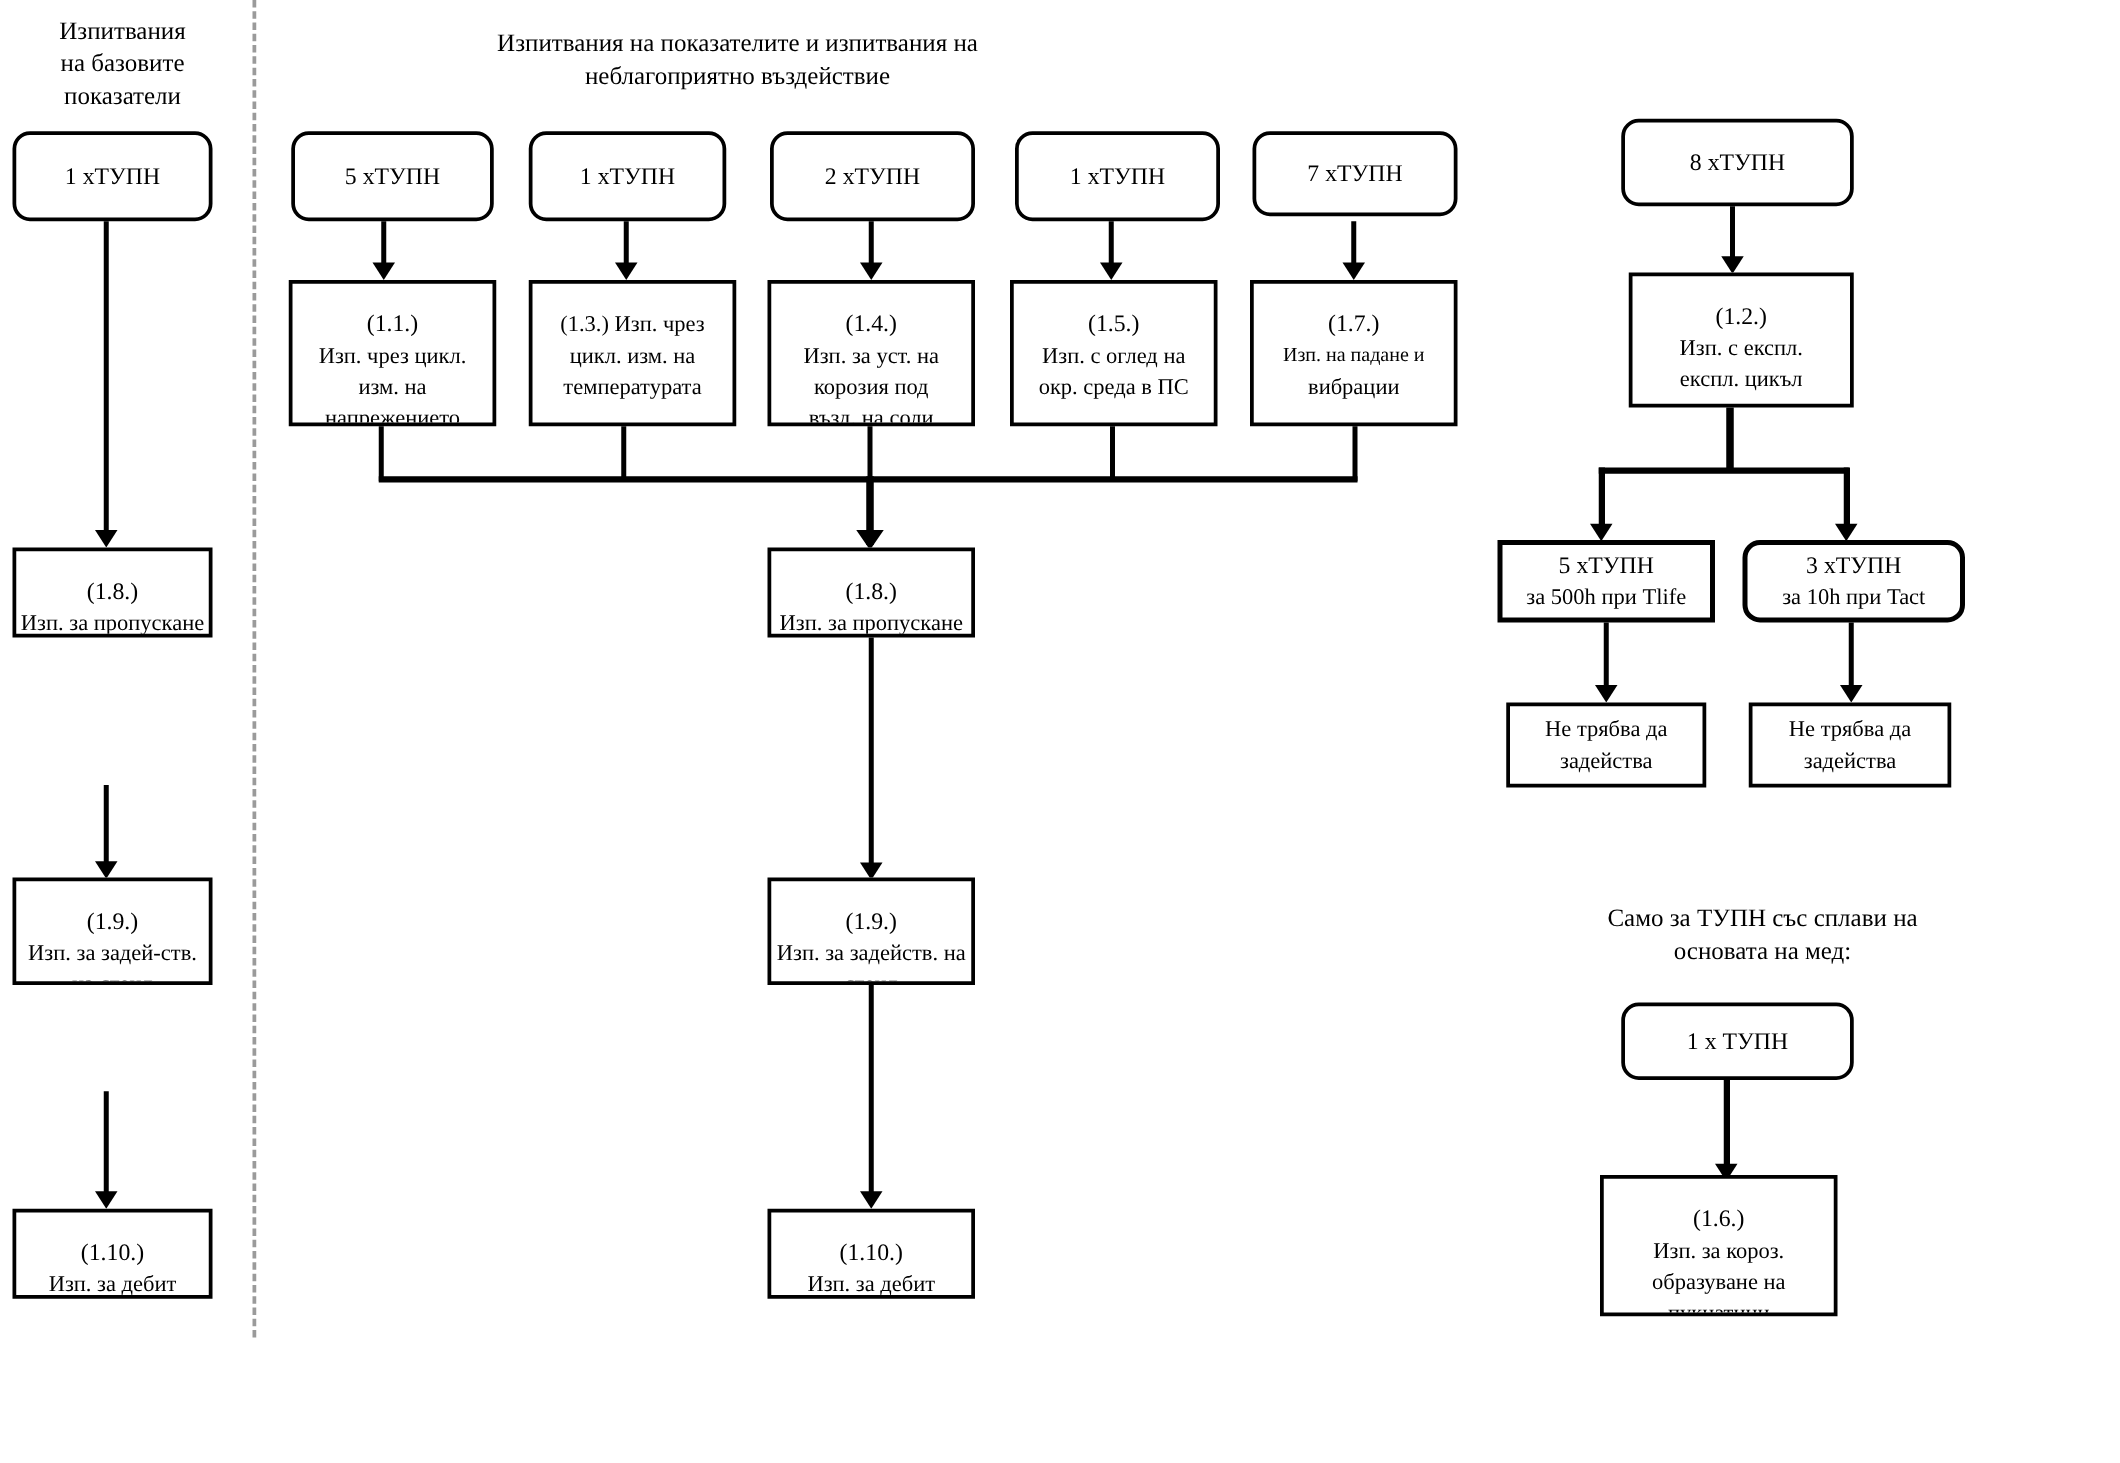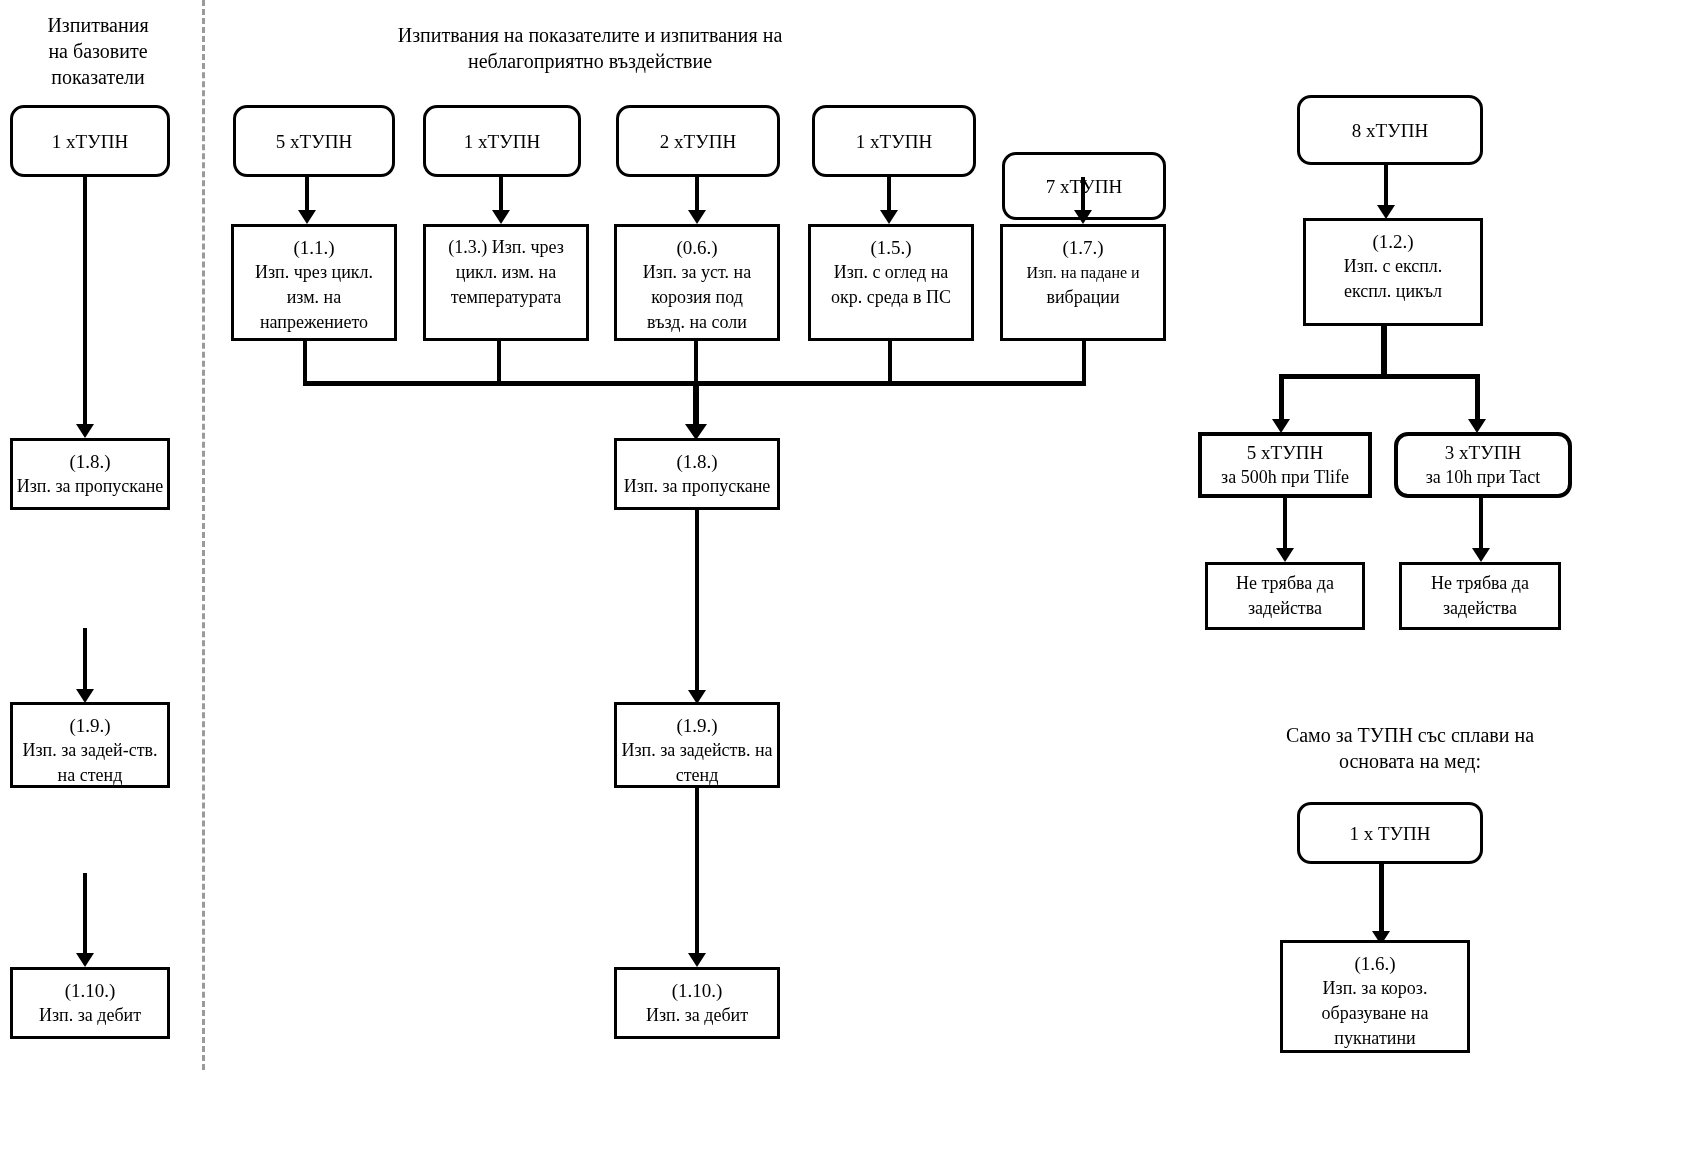--- a/index.html
+++ b/index.html
@@ -30,21 +30,21 @@
     background: #ffffff;
     border: 3px solid #000000;
     display: flex;
     flex-direction: column;
     align-items: center;
     justify-content: flex-start;
     text-align: center;
     font-size: 19px;
     line-height: 25px;
     overflow: hidden;
-    padding-top: 8px;
+    padding-top: 20px;
   }
   .box.rounded {
     border-radius: 14px;
   }
   .box.center-v {
     justify-content: center;
     padding-top: 0;
   }
   .box .ln {
     display: block;
@@ -137,41 +137,41 @@
   </div>
   <div class="vline" style="left:695px; top:177px; height:38px;"></div>
   <div class="arrow" style="left:688px; top:210px;"></div>
 
   <div class="box rounded center-v" style="left:812px; top:105px; width:164px; height:72px;">
     <span class="ln">1 xТУПН</span>
   </div>
   <div class="vline" style="left:887px; top:177px; height:38px;"></div>
   <div class="arrow" style="left:880px; top:210px;"></div>
 
-  <div class="box rounded center-v" style="left:1002px; top:105px; width:164px; height:68px;margin-top:47px;">
+  <div class="box rounded center-v" style="left:1002px; top:105px; width:164px; height:68px;">
     <span class="ln">7 xТУПН</span>
   </div>
   <div class="vline" style="left:1081px; top:177px; height:38px;"></div>
   <div class="arrow" style="left:1074px; top:210px;"></div>
 
   <div class="box" style="left:231px; top:224px; width:166px; height:117px;">
     <span class="ln">(1.1.)</span>
     <span class="ln" style="font-size:18px;">Изп. чрез цикл.</span>
     <span class="ln" style="font-size:18px;">изм. на</span>
     <span class="ln" style="font-size:18px;">напрежението</span>
   </div>
 
   <div class="box" style="left:423px; top:224px; width:166px; height:117px;">
     <span class="ln" style="font-size:18px;">(1.3.) Изп. чрез</span>
     <span class="ln" style="font-size:18px;">цикл. изм. на</span>
     <span class="ln" style="font-size:18px;">температурата</span>
   </div>
 
   <div class="box" style="left:614px; top:224px; width:166px; height:117px;">
-    <span class="ln">(0.6.)</span>
+    <span class="ln">(1.4.)</span>
     <span class="ln" style="font-size:18px;">Изп. за уст. на</span>
     <span class="ln" style="font-size:18px;">корозия под</span>
     <span class="ln" style="font-size:18px;">възд. на соли</span>
   </div>
 
   <div class="box" style="left:808px; top:224px; width:166px; height:117px;">
     <span class="ln">(1.5.)</span>
     <span class="ln" style="font-size:18px;">Изп. с оглед на</span>
     <span class="ln" style="font-size:18px;">окр. среда в ПС</span>
   </div>

